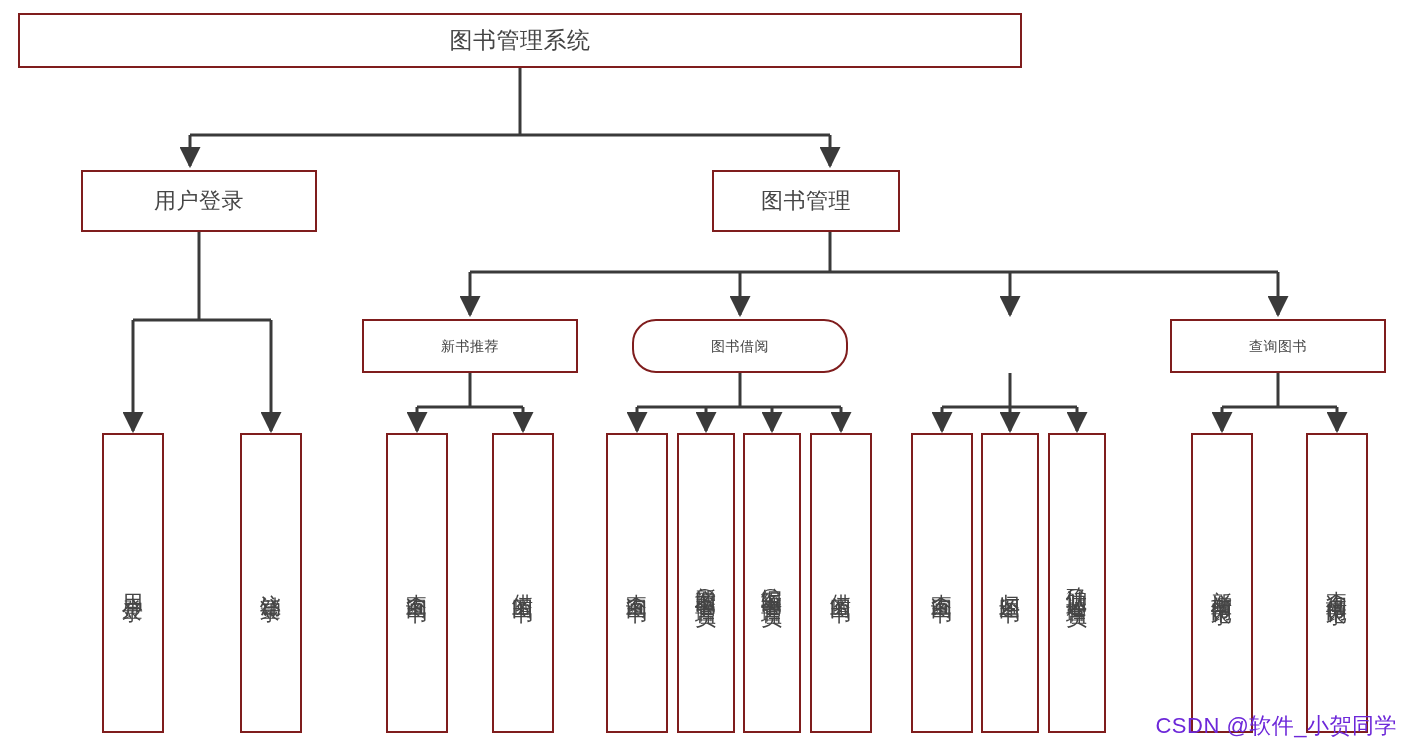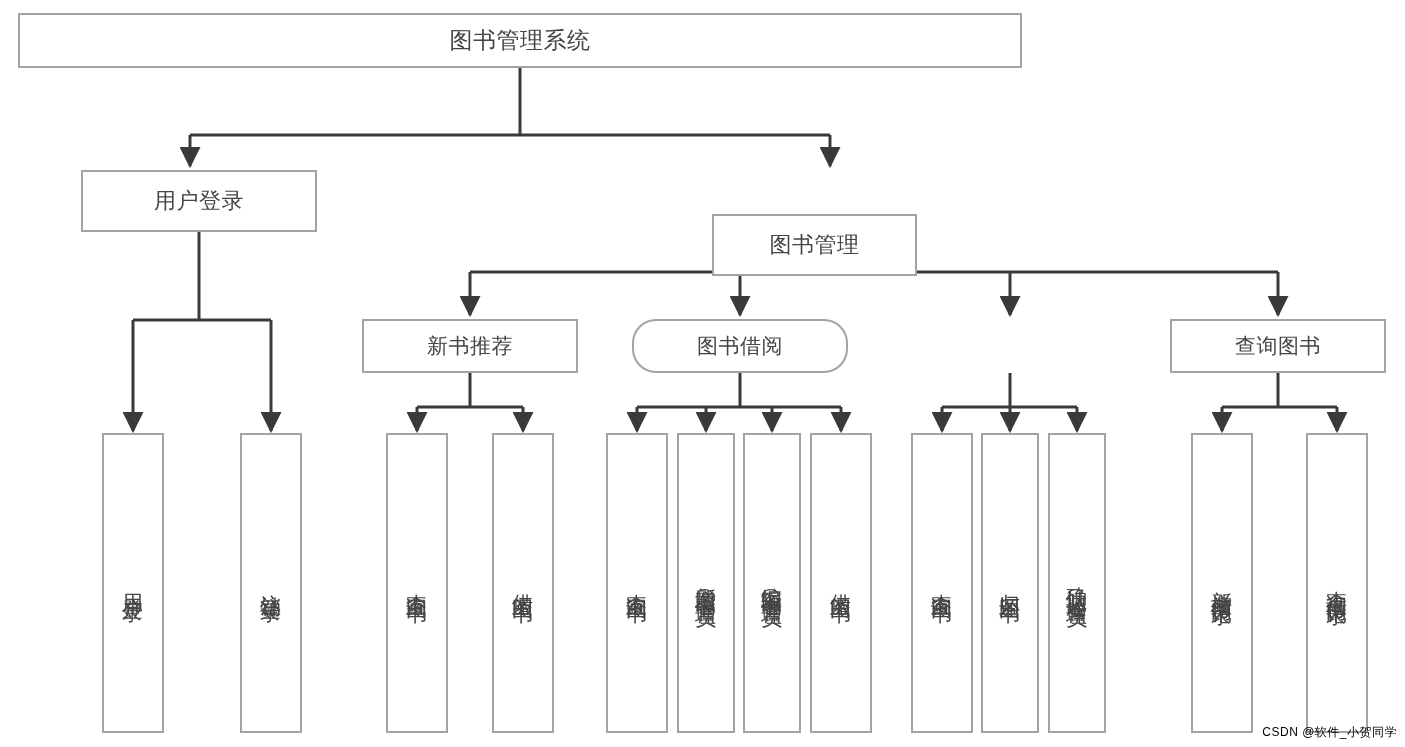--- a/index.html
+++ b/index.html
@@ -13,30 +13,30 @@
   #canvas {
     position: relative;
     width: 1405px;
     height: 747px;
     background: #ffffff;
     overflow: hidden;
   }
   .node {
     position: absolute;
     box-sizing: border-box;
-    border: 2px solid #a3a3a3;
+    border: 2px solid #7f1d1d;
     background: #ffffff;
     display: flex;
     align-items: center;
     justify-content: center;
     color: #454545;
   }
   .node.root       { font-size: 23px; }
   .node.level2     { font-size: 22px; }
-  .node.level3     { font-size: 21px; }
+  .node.level3     { font-size: 14px; }
   .node.leaf       { font-size: 21px; }
 
   .node-label {
     line-height: 1.02;
     letter-spacing: 0.5px;
     white-space: nowrap;
     text-align: center;
   }
   .leaf .node-label {
     writing-mode: vertical-rl;
@@ -50,22 +50,22 @@
     left: 0;
     top: 0;
     width: 1405px;
     height: 747px;
     pointer-events: none;
   }
   .watermark {
     position: absolute;
     right: 8px;
     bottom: 6px;
-    font-size: 12px;
-    color: #000000;
+    font-size: 22px;
+    color: #6d28d9;
     white-space: nowrap;
     letter-spacing: 0.5px;
   }
 </style>
 </head>
 <body>
 
 <div id="canvas">
 
   <svg class="connectors" viewBox="0 0 1405 747" xmlns="http://www.w3.org/2000/svg">
@@ -120,21 +120,21 @@
     </g>
   </svg>
 
   <div class="node root" style="left:18px; top:13px; width:1004px; height:55px;">
     <span class="node-label">图书管理系统</span>
   </div>
 
   <div class="node level2" style="left:81px; top:170px; width:236px; height:62px;">
     <span class="node-label">用户登录</span>
   </div>
-  <div class="node level2" style="left:712px; top:170px; width:205px; height:62px;margin-top:44px;">
+  <div class="node level2" style="left:712px; top:170px; width:188px; height:62px;">
     <span class="node-label">图书管理</span>
   </div>
 
   <div class="node level3" style="left:362px; top:319px; width:216px; height:54px;">
     <span class="node-label">新书推荐</span>
   </div>
   <div class="node level3" style="left:632px; top:319px; width:216px; height:54px;border-radius:24px;">
     <span class="node-label">图书借阅</span>
   </div>
   <div class="node level3" style="left:1170px; top:319px; width:216px; height:54px;">

